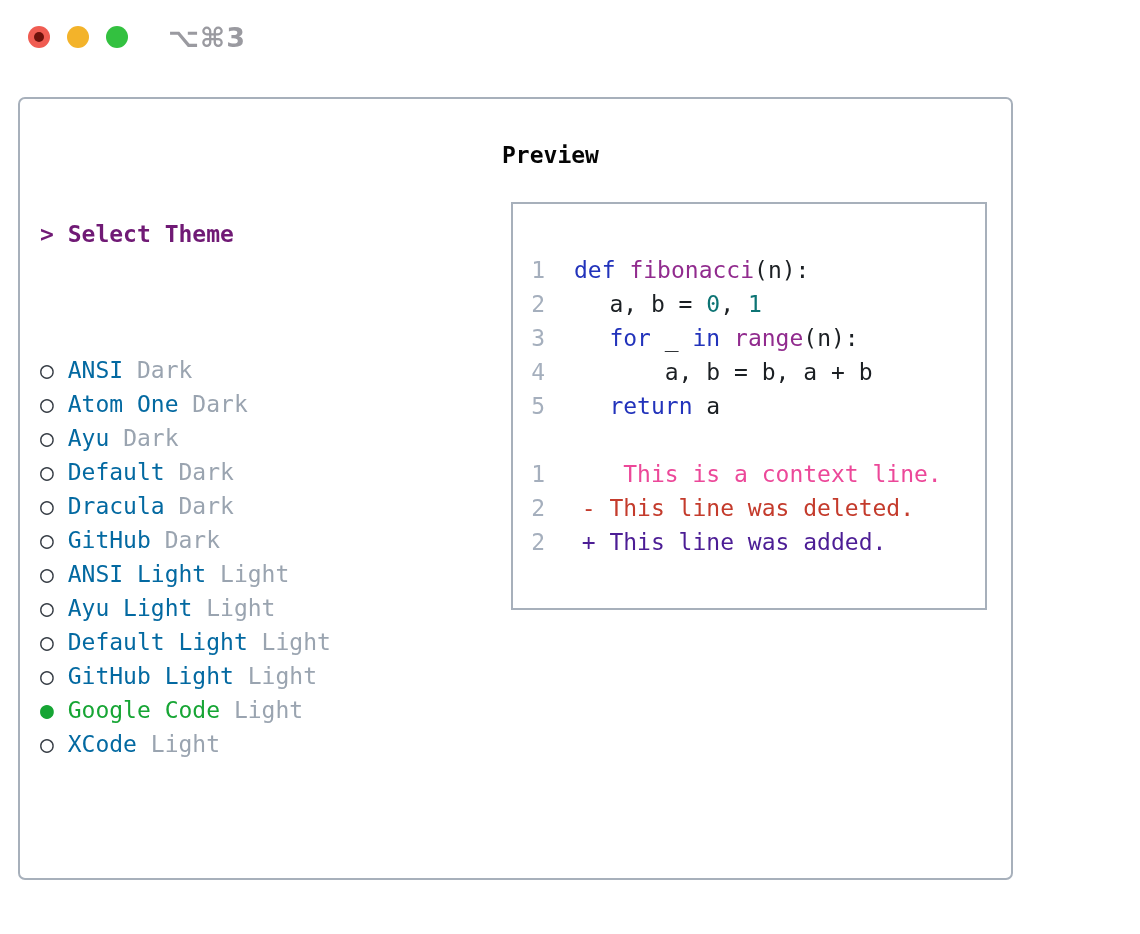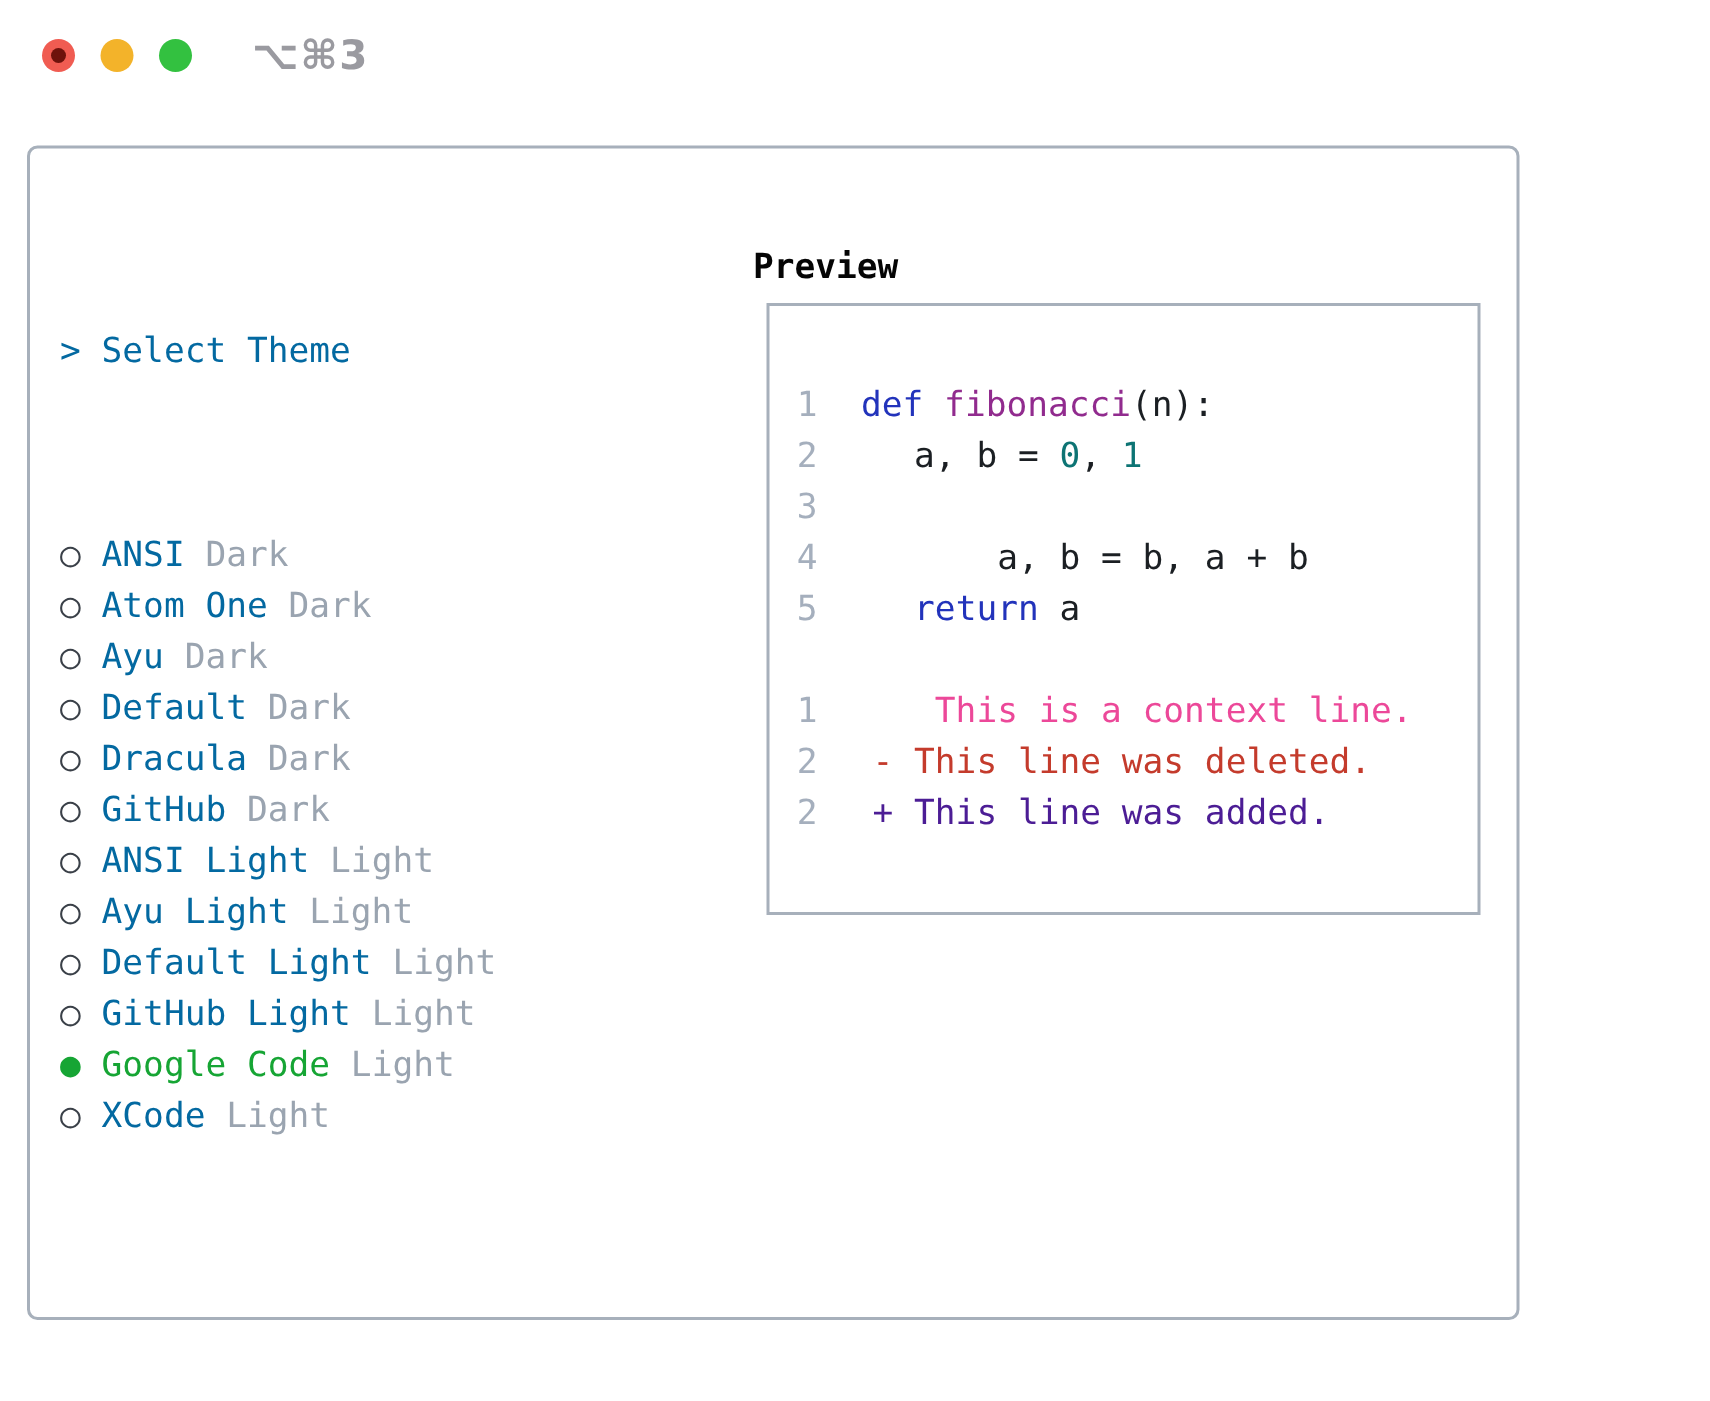--- a/index.html
+++ b/index.html
@@ -69,33 +69,33 @@
     position: absolute;
     left: 20px;
     top: 50px;
     font-size: 23px;
     line-height: 34px;
     white-space: pre;
     color: #2f353b;
   }
   .row { height: 34px; }
   .spacer { height: 34px; }
-  .header { font-weight: normal; color: #0369a1; }
+  .header { font-weight: bold; color: #701a75; }
   .bullet { color: #3a4048; }
   .variant { color: var(--muted, #9aa4b0); }
   .theme-row .name { color: #0369a1; }
   .theme-row.selected .name,
   .theme-row.selected .bullet,
   .apply-row.selected .label,
   .apply-row.selected .bullet { color: var(--green, #16a534); }
   
   .preview-title {
     position: absolute;
     left: 482px;
-    top: 62px;
+    top: 39px;
     font-size: 23px;
     line-height: 34px;
     font-weight: bold;
     color: #050505;
   }
   .preview-box {
     position: absolute;
     left: 491px;
     top: 103px;
     width: 476px;
@@ -150,21 +150,21 @@
       
 
       
     </div>
 
     <div class="preview-title">Preview</div>
 
     <div class="preview-box" id="preview-box">
         <div class="code-line"><span class="ln">1</span><span class="code-text"><span class="tok" style="color: rgb(34, 51, 187); margin-left: 20px;">def</span><span class="tok"> </span><span class="tok" style="color: rgb(145, 43, 142);">fibonacci</span><span class="tok">(n):</span></span></div>
         <div class="code-line"><span class="ln">2</span><span class="code-text"><span class="tok">    a, b = </span><span class="tok" style="color: rgb(13, 116, 116);">0</span><span class="tok">, </span><span class="tok" style="color: rgb(13, 116, 116);">1</span></span></div>
-        <div class="code-line"><span class="ln">3</span></div>
+        <div class="code-line"><span class="ln">3</span><span class="code-text"><span class="tok">    </span><span class="tok" style="color: rgb(34, 51, 187);">for</span><span class="tok"> _ </span><span class="tok" style="color: rgb(34, 51, 187);">in</span><span class="tok"> </span><span class="tok" style="color: rgb(145, 43, 142);">range</span><span class="tok">(n):</span></span></div>
         <div class="code-line"><span class="ln">4</span><span class="code-text"><span class="tok">        a, b = b, a + b</span></span></div>
         <div class="code-line"><span class="ln">5</span><span class="code-text"><span class="tok">    </span><span class="tok" style="color: rgb(34, 51, 187);">return</span><span class="tok"> a</span></span></div>
         <div class="code-line"><span class="ln"></span><span class="code-text"></span></div>
         <div class="code-line"><span class="ln">1</span><span class="code-text"><span class="tok" style="color: #ec4899;">     This is a context line.</span></span></div>
         <div class="code-line"><span class="ln">2</span><span class="code-text"><span class="tok" style="color: rgb(196, 59, 44);">  - This line was deleted.</span></span></div>
         <div class="code-line"><span class="ln">2</span><span class="code-text"><span class="tok" style="color: #4c1d95;">  + This line was added.</span></span></div>
       </div>
 
   </div>
 </div>

